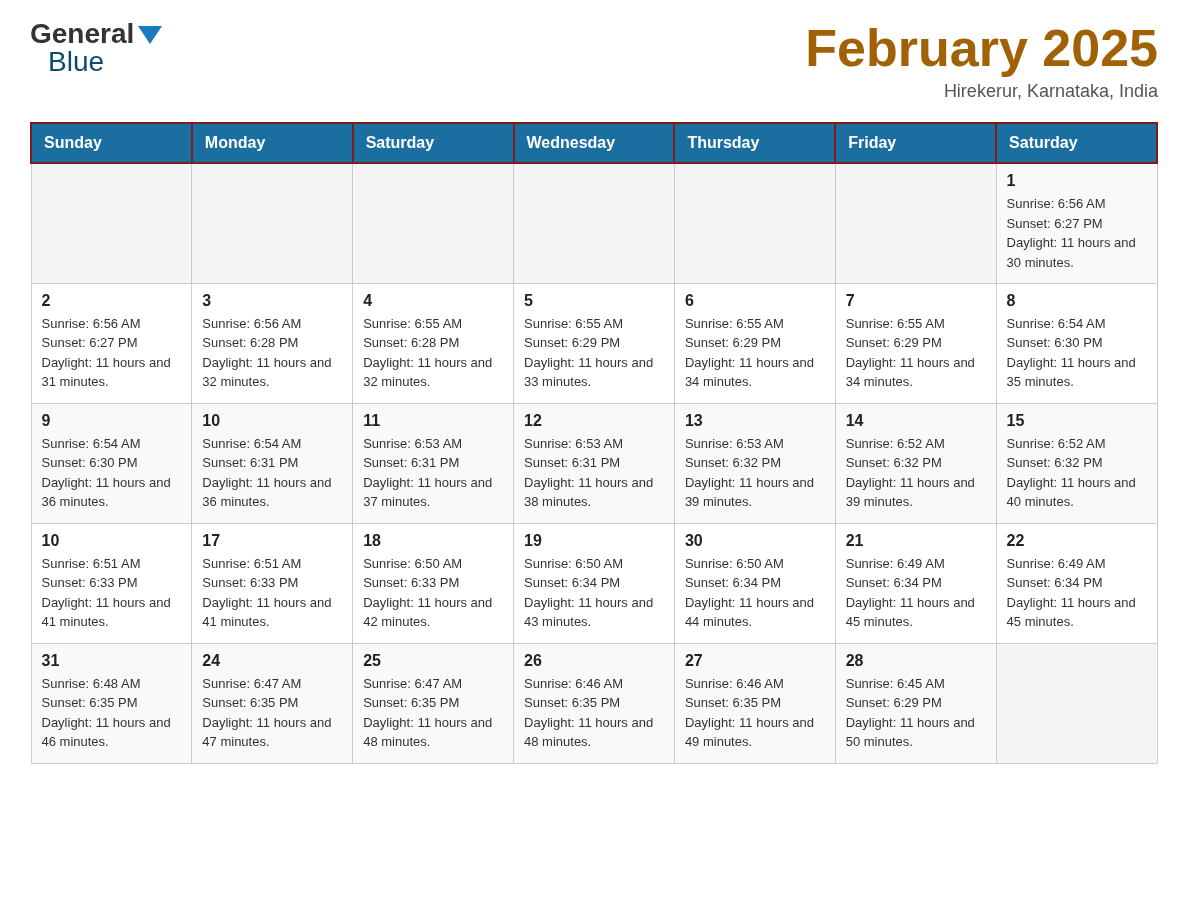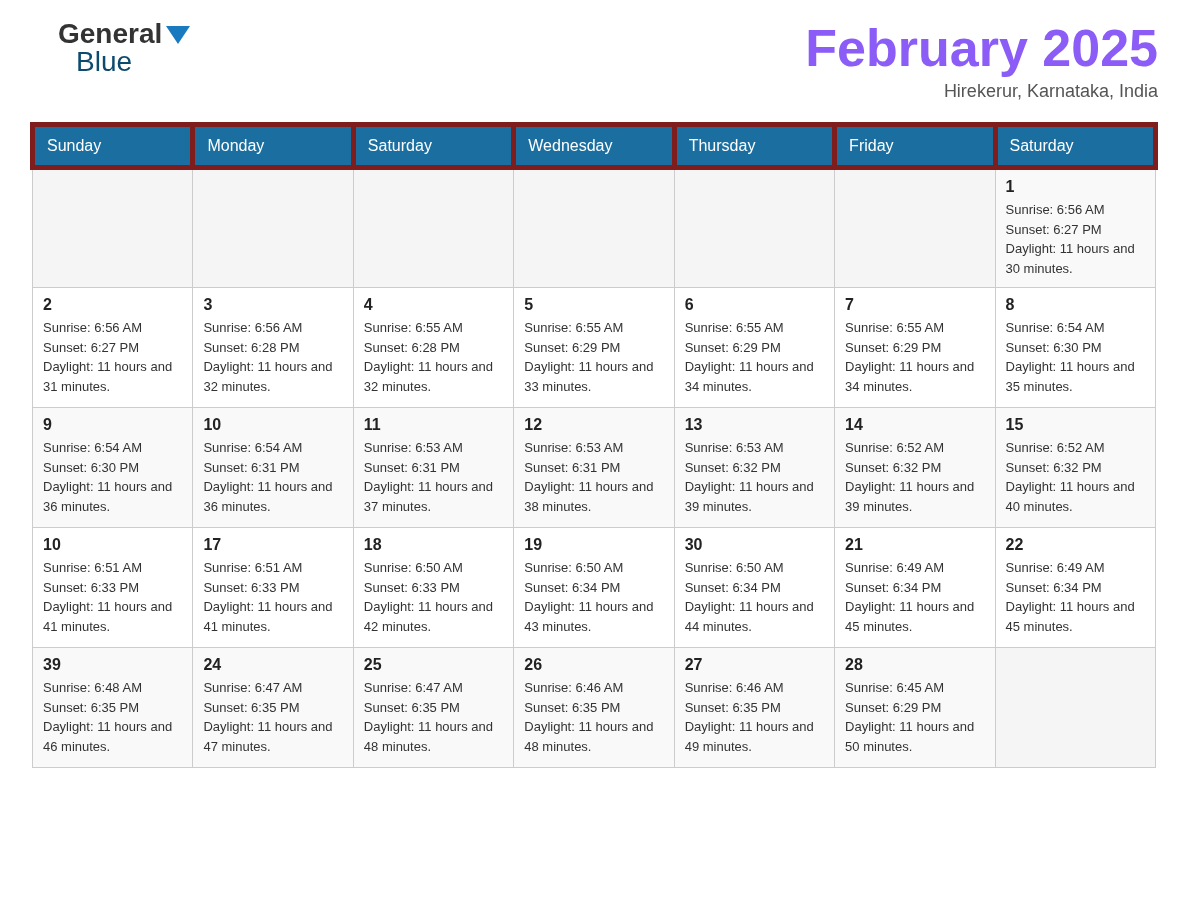--- a/index.html
+++ b/index.html
@@ -13,21 +13,20 @@
     .header {
       display: flex;
       justify-content: space-between;
       align-items: flex-start;
       margin-bottom: 20px;
     }
     .logo {
       display: flex;
       flex-direction: column;
       align-items: flex-start;
-      margin-left: 28px;
     }
     .logo-general {
       font-size: 28px;
       font-weight: bold;
       color: #333;
       line-height: 1;
     }
     .logo-blue {
       font-size: 28px;
       font-weight: normal;
@@ -47,40 +46,40 @@
       border-top: 18px solid #1a7abf;
       margin-left: 4px;
       margin-top: 2px;
     }
     .title-block {
       text-align: right;
     }
     .month-title {
       font-size: 52px;
       font-weight: bold;
-      color: #8b5cf6;
+      color: #a16207;
       line-height: 1.1;
     }
     .location-title {
       font-size: 18px;
       color: #555;
       margin-top: 4px;
     }
     .calendar {
       width: 100%;
       border-collapse: collapse;
     }
     .calendar th {
       background-color: #1a6fa0;
       color: #fff;
       font-size: 16px;
-      font-weight: normal;
+      font-weight: bold;
       padding: 10px 12px;
       text-align: left;
-      border: 5px solid #7f1d1d;
+      border: 2px solid #7f1d1d;
     }
     .calendar td {
       vertical-align: top;
       padding: 8px 10px;
       border: 1px solid #ccc;
       width: 14.28%;
       min-height: 110px;
       font-size: 13px;
       color: #333;
       background: #fff;
@@ -325,21 +324,21 @@
         <span class="day-number">22</span>
         <div class="day-info">
           <div>Sunrise: 6:49 AM</div>
           <div>Sunset: 6:34 PM</div>
           <div>Daylight: 11 hours and 45 minutes.</div>
         </div>
       </td>
       </tr>
       <tr class="row-week">
         <td>
-        <span class="day-number">39</span>
+        <span class="day-number">31</span>
         <div class="day-info">
           <div>Sunrise: 6:48 AM</div>
           <div>Sunset: 6:35 PM</div>
           <div>Daylight: 11 hours and 46 minutes.</div>
         </div>
       </td>
         <td>
         <span class="day-number">24</span>
         <div class="day-info">
           <div>Sunrise: 6:47 AM</div>

